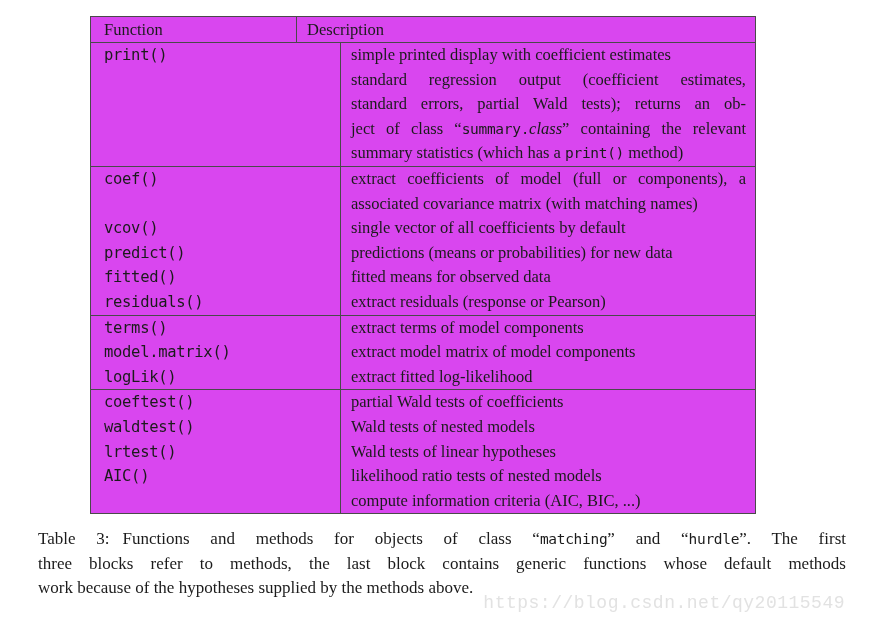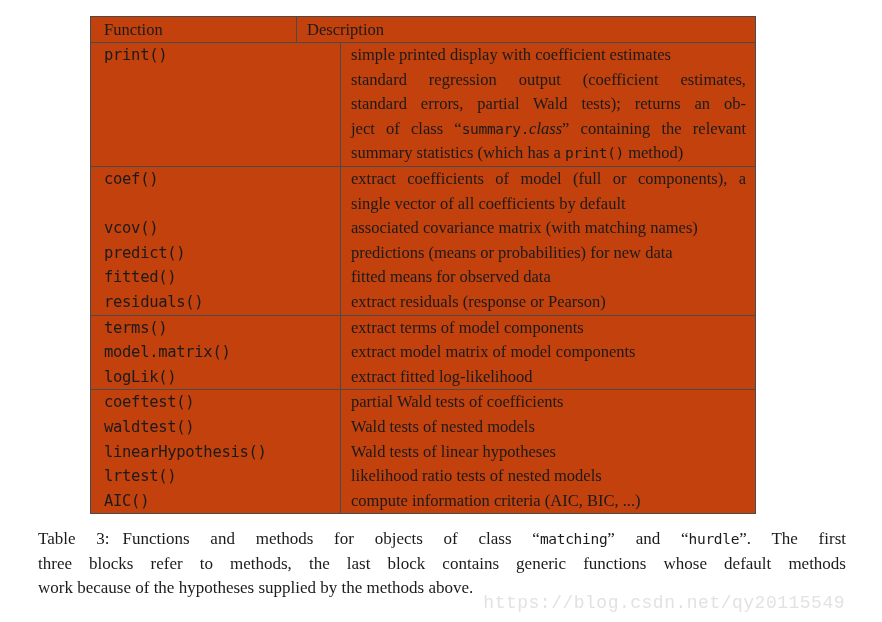--- a/index.html
+++ b/index.html
@@ -18,21 +18,21 @@
     font-family: "Liberation Serif", serif;
     overflow: hidden;
   }
 
   .rtable {
     position: absolute;
     left: 90px;
     top: 16px;
     width: 666px;
     border: 1px solid var(--border);
-    background: #c2410c;
+    background: #d946ef;
   }
 
   .hdr { display: flex; border-bottom: 1px solid var(--border); }
   .hdr-cell {
     height: 25px;
     line-height: 25px;
     font-size: 16.5px;
     padding-left: 13px;
   }
   .hdr-cell.fn-w { width: 205px; flex: none; }
@@ -118,22 +118,22 @@
         <div class="col fn-col">
           <div class="line">coef()</div>
           <div class="line">&nbsp;</div>
           <div class="line">vcov()</div>
           <div class="line">predict()</div>
           <div class="line">fitted()</div>
           <div class="line">residuals()</div>
         </div>
         <div class="col desc-col">
           <div class="line desc fill"><span class="rm">extract coefficients of model (full or components), a</span></div>
+          <div class="line desc"><span class="rm">associated covariance matrix (with matching names)</span></div>
           <div class="line desc"><span class="rm">single vector of all coefficients by default</span></div>
-          <div class="line desc"><span class="rm">associated covariance matrix (with matching names)</span></div>
           <div class="line desc"><span class="rm">predictions (means or probabilities) for new data</span></div>
           <div class="line desc"><span class="rm">fitted means for observed data</span></div>
           <div class="line desc"><span class="rm">extract residuals (response or Pearson)</span></div>
         </div>
       </div>
       <div class="block">
         <div class="col fn-col">
           <div class="line">terms()</div>
           <div class="line">model.matrix()</div>
           <div class="line">logLik()</div>
@@ -141,21 +141,20 @@
         <div class="col desc-col">
           <div class="line desc"><span class="rm">extract terms of model components</span></div>
           <div class="line desc"><span class="rm">extract model matrix of model components</span></div>
           <div class="line desc"><span class="rm">extract fitted log-likelihood</span></div>
         </div>
       </div>
       <div class="block">
         <div class="col fn-col">
           <div class="line">coeftest()</div>
           <div class="line">waldtest()</div>
-          <div class="line">linearHypothesis()</div>
           <div class="line">lrtest()</div>
           <div class="line">AIC()</div>
         </div>
         <div class="col desc-col">
           <div class="line desc"><span class="rm">partial Wald tests of coefficients</span></div>
           <div class="line desc"><span class="rm">Wald tests of nested models</span></div>
           <div class="line desc"><span class="rm">Wald tests of linear hypotheses</span></div>
           <div class="line desc"><span class="rm">likelihood ratio tests of nested models</span></div>
           <div class="line desc"><span class="rm">compute information criteria (AIC, BIC, ...)</span></div>
         </div>

